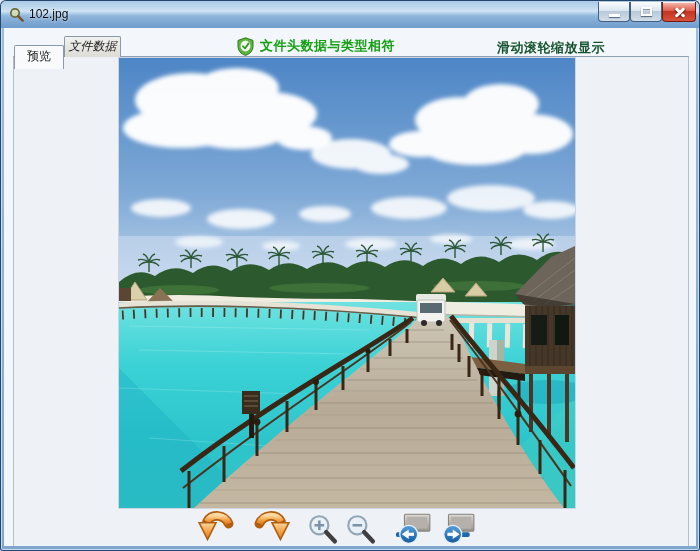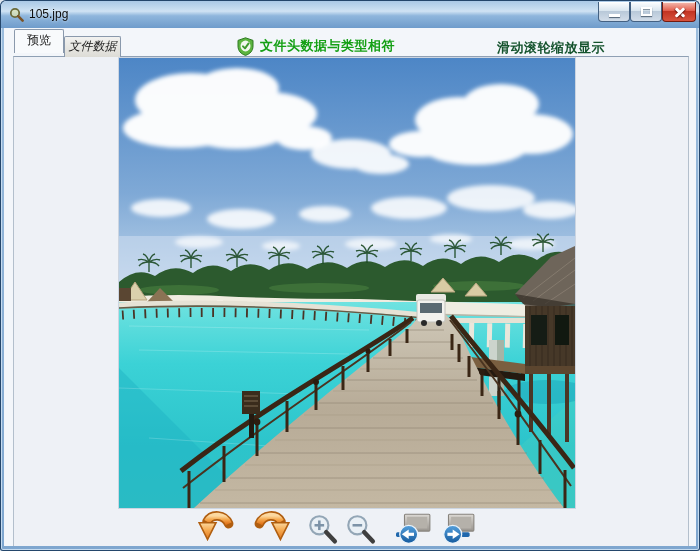--- a/index.html
+++ b/index.html
@@ -28,42 +28,42 @@
   .g-x1,.g-x2{position:absolute;left:11px;top:9px;width:12px;height:3px;background:#fff;
          border-radius:1px;box-shadow:0 1px 1px rgba(90,12,5,.8);}
   .g-x1{transform:rotate(45deg);} .g-x2{transform:rotate(-45deg);}
   
   .client{position:absolute;left:4px;top:28px;right:4px;bottom:5px;background:#f3f6fa;}
   .page{position:absolute;left:9px;top:28px;right:7px;bottom:0;
         background:#eef1f6;border-top:1px solid #8fa0b4;
         border-left:1px solid #b3bfcc;border-right:1px solid #b3bfcc;}
   .tab{position:absolute;font-size:12px;color:#1a1a1a;text-align:center;
        border:1px solid #8a99ac;border-bottom:none;border-radius:2px 2px 0 0;line-height:21px;}
-  .tab-active{left:10px;top:1px;width:50px;height:24px;background:#f8fafc;z-index:3;}
+  .tab-active{left:10px;top:17px;width:50px;height:24px;background:#f8fafc;z-index:3;}
   .tab-idle{left:60px;top:8px;width:57px;height:21px;line-height:19px;
             background:linear-gradient(#f2f2f0,#dddcd6);z-index:2;font-style:italic;}
   .check-wrap{position:absolute;left:233px;top:7px;height:22px;display:flex;align-items:center;gap:6px;}
   .check-text{font-size:13px;font-weight:bold;color:#15a015;letter-spacing:.5px;}
   .hint-text{position:absolute;left:493px;top:11px;font-size:13px;font-weight:bold;color:#14532d;letter-spacing:.5px;}
   
   .photo{position:absolute;left:115px;top:30px;width:456px;height:450px;box-shadow:0 0 0 1px rgba(140,160,185,.35);}
   
   .toolbtn{position:absolute;cursor:pointer;}
 </style>
 </head>
 <body>
 
 <div id="stage">
 
   <div class="titlebar">
     <svg class="title-icon" viewBox="0 0 15 15">
       <circle cx="6" cy="6" r="4.2" fill="#d8e0b0" fill-opacity=".75" stroke="#6b6b3a" stroke-width="1.8"></circle>
       <line x1="9.2" y1="9.2" x2="13.6" y2="13.6" stroke="#7a5428" stroke-width="2.6" stroke-linecap="round"></line>
     </svg>
-    <span class="title-text">105.jpg</span>
+    <span class="title-text">102.jpg</span>
     <div class="winbtn btn-min">
         <span class="g-min"></span>
       </div>
     <div class="winbtn btn-max">
         <span class="g-max"></span>
       </div>
     <div class="winbtn btn-close">
         <span class="g-x1"></span>
         <span class="g-x2"></span>
       </div>

